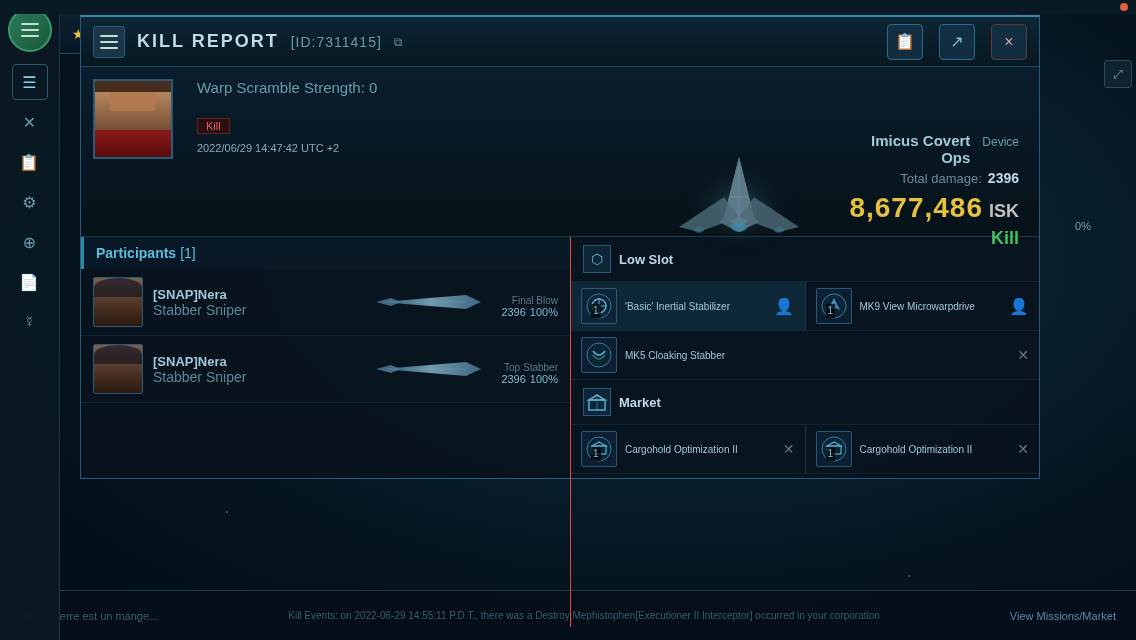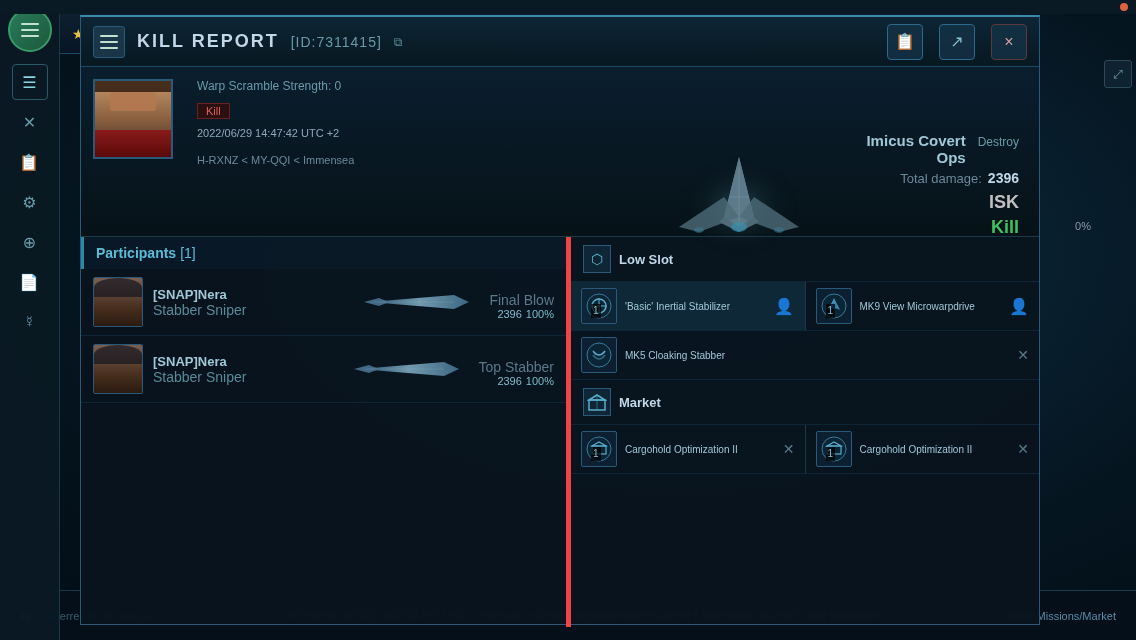--- a/index.html
+++ b/index.html
@@ -82,21 +82,21 @@
       color: #8ad4e0;
       border-color: #2a5a6a;
     }
 
     
     .dialog {
       position: absolute;
       left: 80px;
       top: 15px;
       width: 960px;
-      height: 610px;
+      height: 464px;
       background: rgba(8, 20, 30, 0.97);
       border: 1px solid #2a5a7a;
       border-top: 2px solid #3a8aaa;
       z-index: 20;
     }
 
     
     .dialog-header {
       display: flex;
       align-items: center;
@@ -206,38 +206,38 @@
 
     .pilot-name {
       color: #a0d8e8;
       font-size: 20px;
       font-weight: bold;
       margin-bottom: 4px;
     }
 
     .pilot-corp {
       color: #6a9aaa;
-      font-size: 12px;
-      margin-bottom: 8px;
+      font-size: 15px;
+      margin-bottom: 20px;
     }
 
     .kill-badge {
       display: inline-block;
       background: #2a1010;
       border: 1px solid #6a2020;
       color: #e06060;
       font-size: 11px;
       padding: 1px 8px;
       margin-bottom: 4px;
     }
 
     .kill-time {
       color: #8aaabb;
       font-size: 11px;
-      margin-bottom: 15px;
+      margin-bottom: 7px;
     }
 
     .kill-location {
       color: #6a8a9a;
       font-size: 11px;
     }
 
     
     .ship-area {
       position: absolute;
@@ -313,21 +313,21 @@
 
     
     .bottom-section {
       display: flex;
       height: 390px;
     }
 
     
     .participants-panel {
       width: 490px;
-      border-right: 5px solid #ef4444;
+      border-right: 1px solid #ef4444;
       overflow-y: auto;
     }
 
     .panel-header {
       display: flex;
       align-items: center;
       padding: 8px 12px;
       border-left: 3px solid #2a8aaa;
       background: rgba(10, 30, 45, 0.5);
     }
@@ -408,21 +408,21 @@
       opacity: 0.9;
     }
 
     .participant-stats {
       text-align: right;
       font-size: 11px;
     }
 
     .stat-label {
       color: #5a7a8a;
-      font-size: 14px;
+      font-size: 10px;
       margin-top: 8px;
     }
 
     .stat-value {
       color: #8abcd0;
       font-size: 11px;
     }
 
     .stat-percent {
       color: #7abccc;
@@ -723,21 +723,20 @@
         <div class="portrait-uniform"></div>
         <div style="position:absolute;top:0;left:0;right:0;height:15%;background:rgba(40,20,10,0.8);"></div>
       </div>
     </div>
 
     <div class="kill-details">
       <div class="pilot-corp">Warp Scramble Strength: 0</div>
       <div class="kill-badge">Kill</div>
       <div style="height:4px;"></div>
       <div class="kill-time">2022/06/29 14:47:42 UTC +2</div>
-      <div class="kill-location">H-RXNZ &lt; MY-QQI &lt; Immensea</div>
     </div>
 
     <div class="ship-area">
       <svg class="ship-svg" viewBox="0 0 160 140">
 
         <defs>
           <radialGradient id="shipGlow" cx="50%" cy="50%" r="50%">
             <stop offset="0%" stop-color="#6abccc" stop-opacity="0.3"></stop>
             <stop offset="100%" stop-color="transparent"></stop>
           </radialGradient>
@@ -755,27 +754,28 @@
         <ellipse cx="120" cy="93" rx="5" ry="3" fill="#4090aa" opacity="0.5"></ellipse>
 
         <line x1="80" y1="30" x2="80" y2="85" stroke="#aaccdd" stroke-width="0.5" opacity="0.5"></line>
         <line x1="70" y1="60" x2="90" y2="60" stroke="#aaccdd" stroke-width="0.5" opacity="0.5"></line>
       </svg>
     </div>
 
     <div class="ship-info-panel">
       <div style="display:flex;justify-content:flex-end;align-items:baseline;gap:12px;">
         <span class="ship-class">Imicus Covert Ops</span>
-        <span class="ship-type">Destroy</span>
+        <span class="ship-type">Device</span>
       </div>
       <div style="display:flex;justify-content:flex-end;align-items:baseline;gap:6px;margin-top:4px;">
         <span class="damage-label">Total damage:</span>
         <span class="damage-value">2396</span>
       </div>
       <div style="margin-top:6px;display:flex;justify-content:flex-end;align-items:baseline;">
+        <span class="isk-value">8,677,486</span>
         <span class="isk-label">ISK</span>
       </div>
       <div class="kill-result">Kill</div>
     </div>
   </div>
 
   <div class="bottom-section">
 
     <div class="participants-panel scrollbar-style">
       <div class="panel-header">

